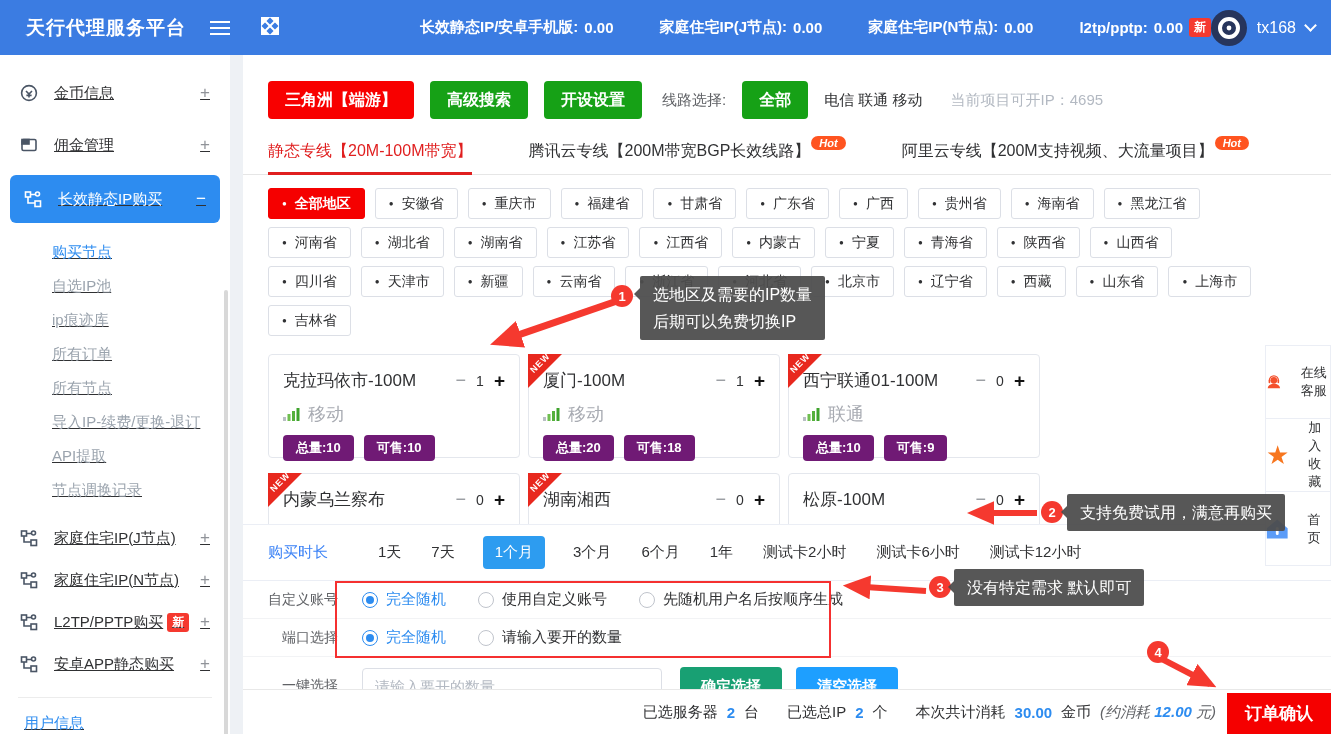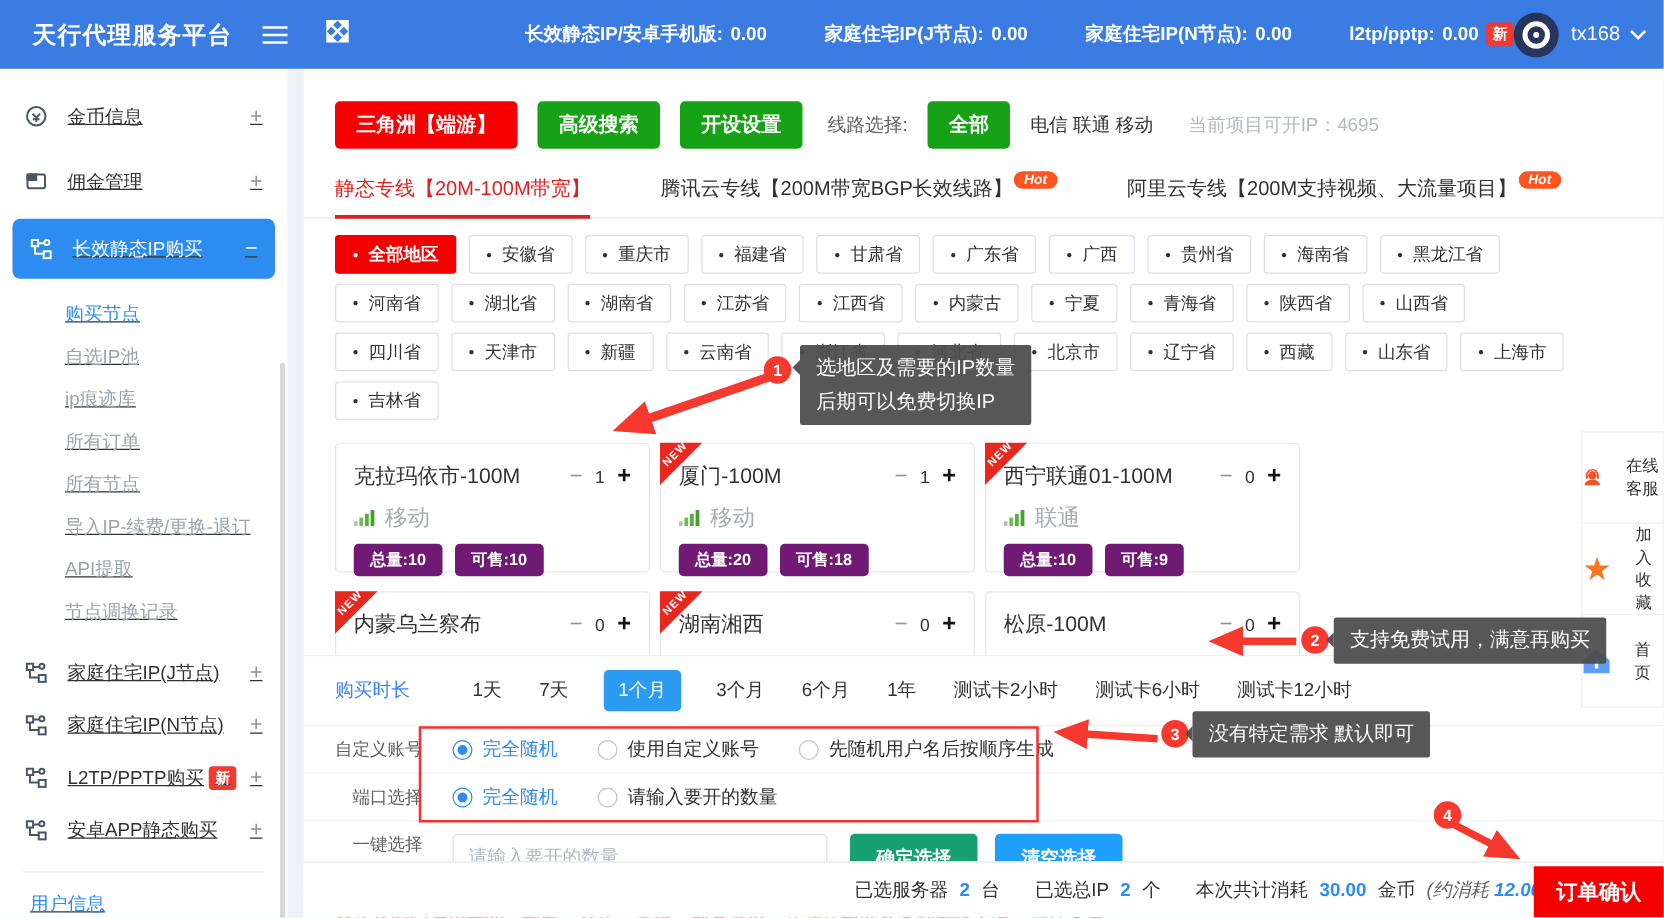--- a/index.html
+++ b/index.html
@@ -79,31 +79,31 @@
   .form-wrap { position:relative; border-top:1px solid #ebeef5; }
   .form-row { display:flex; align-items:center; height:38px; padding-left:25px; border-bottom:1px solid #f2f3f5; font-size:15px; }
   .form-label { width:70px; text-align:right; color:#606266; font-size:14px; margin-right:24px; flex:none; }
   .radio-opt { display:flex; align-items:center; gap:8px; margin-right:32px; cursor:pointer; }
   .radio { width:16px; height:16px; border:1px solid #c0c4cc; border-radius:50%; position:relative; flex:none; background:#fff; }
   .radio-opt.selected .radio { border-color:#2d8cf0; }
   .radio-opt.selected .radio::after { content:""; position:absolute; left:3px; top:3px; width:8px; height:8px; border-radius:50%; background:#2d8cf0; }
   .radio-opt.selected .rlabel { color:#2d8cf0; }
   .rlabel { color:#303133; }
   .redbox { position:absolute; left:92px; top:0; width:496px; height:77px; border:2px solid #f53030; pointer-events:none; z-index:3; }
-  .quick-row { display:flex; padding:10px 0 10px 25px; border-bottom:1px solid #ebeef5; }
+  .quick-row { display:flex; align-items:center; padding:10px 0 10px 25px; border-bottom:1px solid #ebeef5; }
   .quick-input { width:300px; height:37px; border:1px solid #dcdfe6; border-radius:4px; padding:0 12px; font-size:15px; font-family:inherit; color:#303133; margin-right:18px; }
   .quick-input::placeholder { color:#b3b9c2; }
   .btn-sm { border:none; border-radius:4px; color:#fff; font-size:15px; font-weight:bold; height:38px; padding:0 21px; cursor:pointer; margin-right:14px; font-family:inherit; }
   .btn-teal { background:#18a073; }
   .btn-blue { background:#1e9fff; }
   .warn-row { padding:13px 25px; font-size:15px; }
   .warn-text { color:#ef0d0d; font-weight:bold; }
   .warn-link { color:#303133; margin-left:12px; cursor:pointer; }
   
-  .summary { position:absolute; left:0; right:0; bottom:0; height:45px; border-top:1px solid #e8e8e8; display:flex; align-items:center; justify-content:flex-end; gap:9px; padding-right:74px; font-size:15px; background:#fff; }
+  .summary { position:absolute; left:0; right:0; bottom:0; height:45px; border-top:1px solid #e8e8e8; display:flex; align-items:center; justify-content:flex-end; gap:9px; padding-right:115px; font-size:15px; background:#fff; }
   .bluev { color:#2d8cf0; font-weight:bold; }
   .approx { font-style:italic; color:#606266; }
   .approx .bluev { font-style:italic; }
   .confirm-btn { position:absolute; right:0; bottom:0; width:104px; height:41px; background:#f50000; color:#fff; border:none; font-size:17px; font-weight:bold; cursor:pointer; font-family:inherit; z-index:55; }
   
   .floatbar { position:absolute; right:0; top:345px; width:66px; background:#fff; border:1px solid #ebeef5; z-index:40; }
   .fitem { height:73px; display:flex; flex-direction:row; align-items:center; justify-content:flex-start; gap:19px; font-size:13px; color:#303133; border-bottom:1px solid #ebeef5; cursor:pointer; }
   .fitem:last-child { border-bottom:none; }
   .star-g { color:#f7761f; font-size:26px; line-height:24px; }
   

